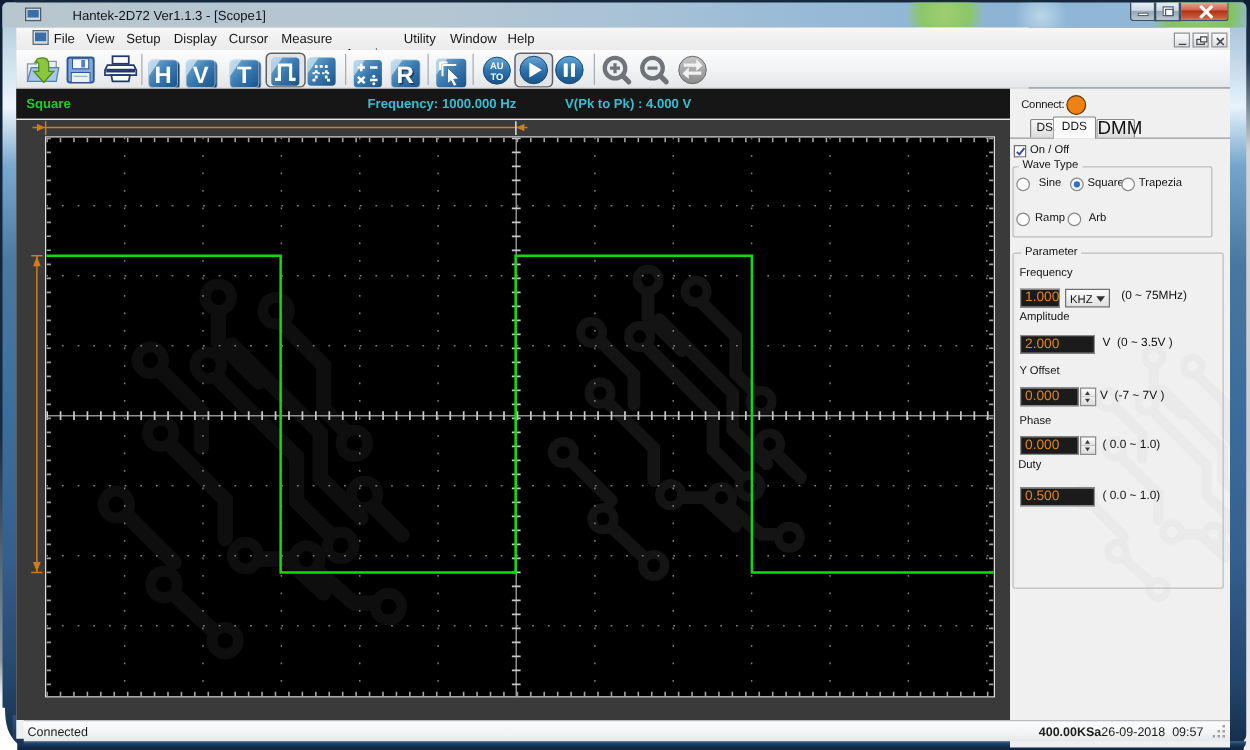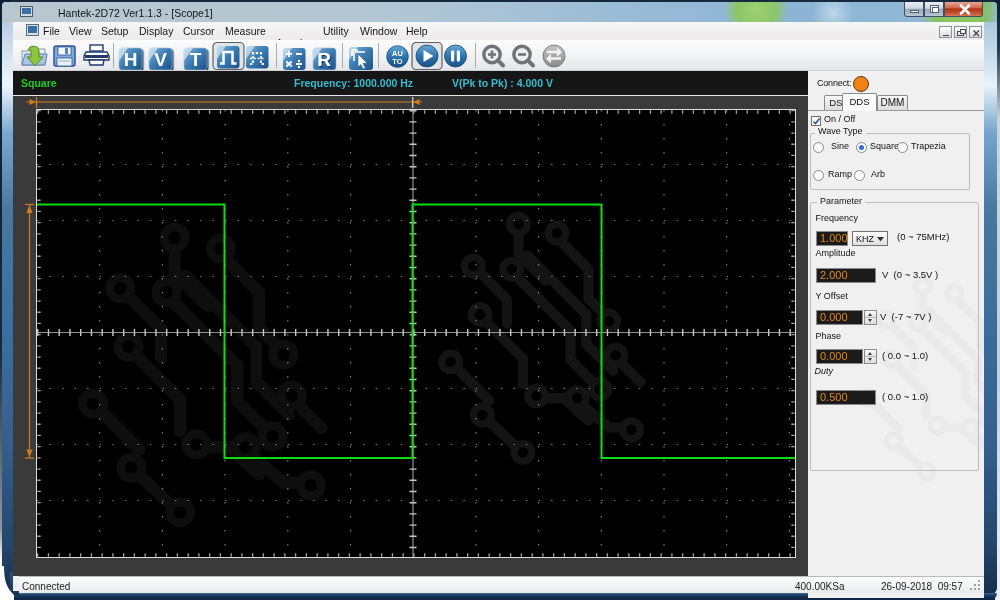--- a/index.html
+++ b/index.html
@@ -390,21 +390,21 @@
       <g color="#eaeaea" style="--hole:#f0f0f0;">
           <use href="#pcb" transform="translate(34,200) scale(0.92)"></use>
         </g>
     </svg>
     <div class="lab" style="left:9px;top:7px;letter-spacing:-0.2px;">Connect:</div>
     <div class="abs" style="left:45px;top:5px;width:16px;height:16px;border-radius:50%;background:#f08214;border:1.5px solid #5a3a08;box-sizing:border-box;"></div>
 
     <div class="abs" style="left:0px;top:39px;width:176px;height:1px;background:#9a9a9a;"></div>
     <div class="abs" style="left:2px;top:24px;width:31px;height:15px;border:1px solid #898989;border-bottom:none;border-radius:2px 2px 0 0;background:linear-gradient(#f8f8f8,#dcdcdc);box-sizing:border-box;font-size:9.5px;color:#111;text-align:center;line-height:14px;margin-left:14px;">DSO</div>
     <div class="abs" style="left:34px;top:21.5px;width:35px;height:18.5px;border:1px solid #898989;border-bottom:none;border-radius:2px 2px 0 0;background:#fbfbfb;box-sizing:border-box;font-size:9.5px;color:#111;text-align:center;line-height:16px;">DDS</div>
-    <div class="abs" style="left:69px;top:24px;width:31px;height:15px;border:1px solid #898989;border-bottom:none;border-radius:2px 2px 0 0;background:linear-gradient(#f8f8f8,#dcdcdc);box-sizing:border-box;font-size:10px;color:#111;text-align:center;line-height:14px;">DMM</div>
+    <div class="abs" style="left:69px;top:24px;width:31px;height:15px;border:1px solid #898989;border-bottom:none;border-radius:2px 2px 0 0;background:linear-gradient(#f8f8f8,#dcdcdc);box-sizing:border-box;font-size:15px;color:#111;text-align:center;line-height:14px;">DMM</div>
 
     <div class="abs" style="left:2.5px;top:44.5px;width:10px;height:10px;border:1px solid #707070;background:#fdfdfd;box-sizing:border-box;">
       <svg width="9" height="9" style="position:absolute;left:0;top:0;">
           <path d="M1.5,4.5 L3.5,6.5 L7.5,1.5" stroke="#2f4f9e" stroke-width="1.6" fill="none"></path>
         </svg>
     </div>
     <div class="lab" style="left:16px;top:43px;">On / Off</div>
 
     <div class="grp" style="left:1.5px;top:61.5px;width:158px;height:55px;"></div>
     <div class="grplab" style="left:7px;top:55px;">Wave Type</div>
@@ -434,28 +434,28 @@
     <div class="orangeIn" style="left:8px;top:196.5px;width:60px;height:15px;">2.000</div>
     <div class="lab" style="left:74px;top:197.5px;font-size:9.5px;">V&nbsp;&nbsp;(0 ~ 3.5V )</div>
     <div class="lab" style="left:7.5px;top:219.5px;">Y Offset</div>
     <div class="orangeIn" style="left:8px;top:238.5px;width:47px;height:15px;">0.000</div>
     <div class="spin abs" style="left:56px;top:238.5px;"></div>
     <div class="lab" style="left:72px;top:239.5px;font-size:9.5px;">V&nbsp;&nbsp;(-7 ~ 7V )</div>
     <div class="lab" style="left:7.5px;top:260px;">Phase</div>
     <div class="orangeIn" style="left:8px;top:278px;width:47px;height:15px;">0.000</div>
     <div class="spin abs" style="left:56px;top:278px;"></div>
     <div class="lab" style="left:74px;top:279px;font-size:9.5px;">( 0.0 ~ 1.0)</div>
-    <div class="lab" style="left:6.5px;top:295px;font-style:italic;">Duty</div>
+    <div class="lab" style="left:6.5px;top:295px;">Duty</div>
     <div class="orangeIn" style="left:8px;top:319px;width:60px;height:15px;">0.500</div>
     <div class="lab" style="left:74px;top:320px;font-size:9.5px;">( 0.0 ~ 1.0)</div>
   </div>
 </div>
 <div id="statusbar" class="abs">
   <div class="t" style="left:3px;">Connected</div>
-  <div class="t" style="left:776px;">400.00KSa</div>
+  <div class="t" style="left:812px;font-weight:bold;">400.00KSa</div>
   <div class="t" style="left:862px;">26-09-2018&nbsp;&nbsp;09:57</div>
   <svg width="12" height="12" style="position:absolute;right:2px;bottom:1px;">
       <g fill="#9aa2aa">
         <rect x="8" y="8" width="2" height="2"></rect>
         <rect x="8" y="4" width="2" height="2"></rect>
         <rect x="4" y="8" width="2" height="2"></rect>
         <rect x="8" y="0" width="2" height="2"></rect>
         <rect x="0" y="8" width="2" height="2"></rect>
         <rect x="4" y="4" width="2" height="2"></rect>
       </g>

